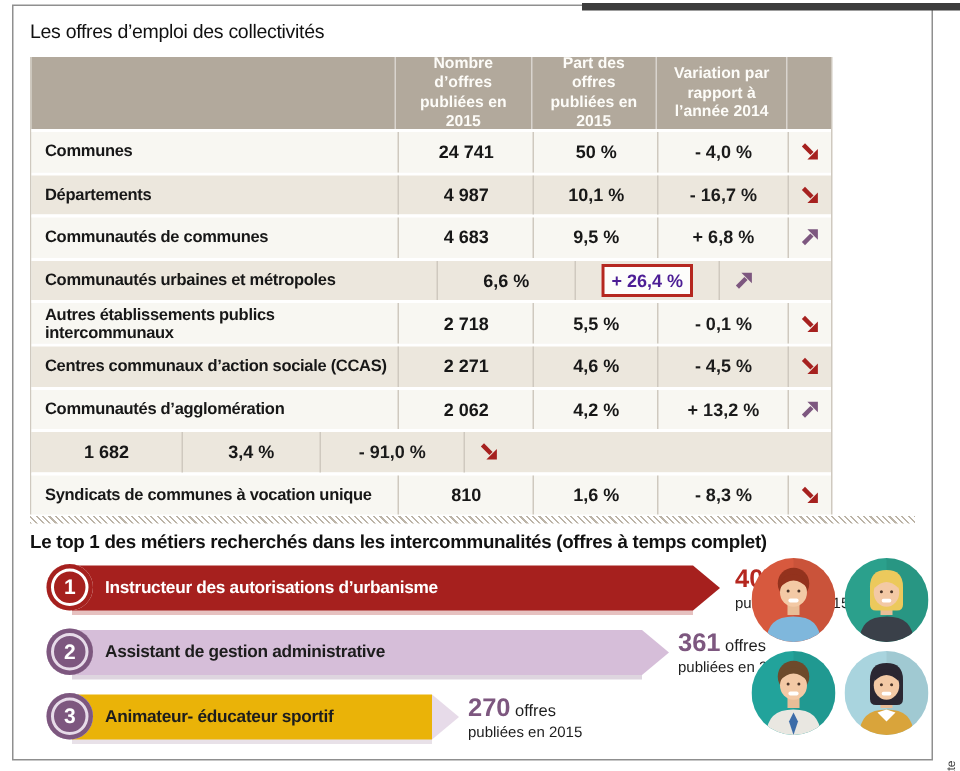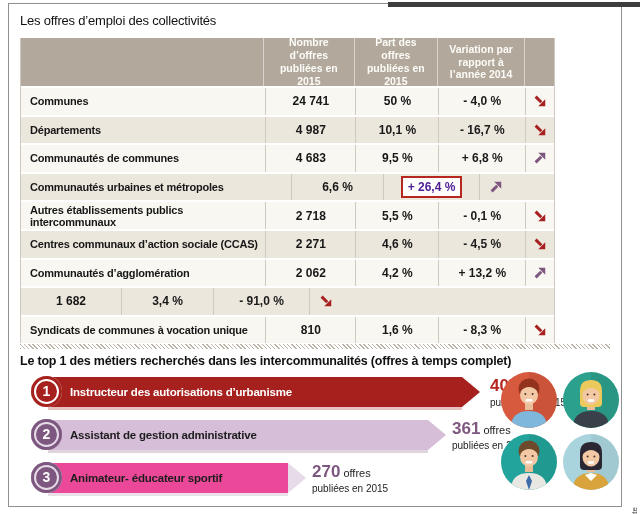--- a/index.html
+++ b/index.html
@@ -55,21 +55,21 @@
     color:#fff; font-size:14px; font-weight:bold; text-align:center; line-height:31px; z-index:2; }
   .rank-1 { background:#a6201e; box-shadow:inset 0 0 0 3px #a6201e, inset 0 0 0 5px #fff; }
   .rank-2, .rank-3 { background:#7d577f; box-shadow:inset 0 0 0 3px #7d577f, inset 0 0 0 5px #e7dbe9; }
   .bar { position:relative; margin-left:28px; height:30px; display:flex; align-items:center; }
   .bar::after { content:""; position:absolute; right:-18px; top:0;
     border-top:15px solid transparent; border-bottom:15px solid transparent; border-left-width:18px; border-left-style:solid; }
   .bar-1 { width:414px; background:#a6201e; box-shadow:0 3px 0 rgba(166,32,30,0.28); }
   .bar-1::after { border-left-color:#a6201e; }
   .bar-2 { width:380px; background:#d6bed9; box-shadow:0 3px 0 rgba(125,87,127,0.25); }
   .bar-2::after { border-left-color:#d6bed9; }
-  .bar-3 { width:240px; background:#ec4899; box-shadow:0 3px 0 rgba(125,87,127,0.18); }
+  .bar-3 { width:240px; background:#eab308; box-shadow:0 3px 0 rgba(125,87,127,0.18); }
   .bar-3::after { border-left-color:#e7dbe9; }
   .job-label { padding-left:22px; font-size:11.5px; font-weight:bold; letter-spacing:-0.2px; }
   .bar-1 .job-label { color:#fff; }
   .bar-2 .job-label, .bar-3 .job-label { color:#1d1d1d; }
   .val { position:absolute; top:0; line-height:1.1; }
   .val-1 { left:470px; } .val-2 { left:432px; } .val-3 { left:292px; }
   .val .big { font-size:17px; font-weight:bold; }
   .val-1 .big { color:#b5271f; } .val-2 .big, .val-3 .big { color:#7d577f; }
   .val .unit { font-size:11px; font-weight:normal; color:#1d1d1d; margin-left:3px; }
   .val .detail { font-size:10px; color:#1d1d1d; margin-top:1px; }

